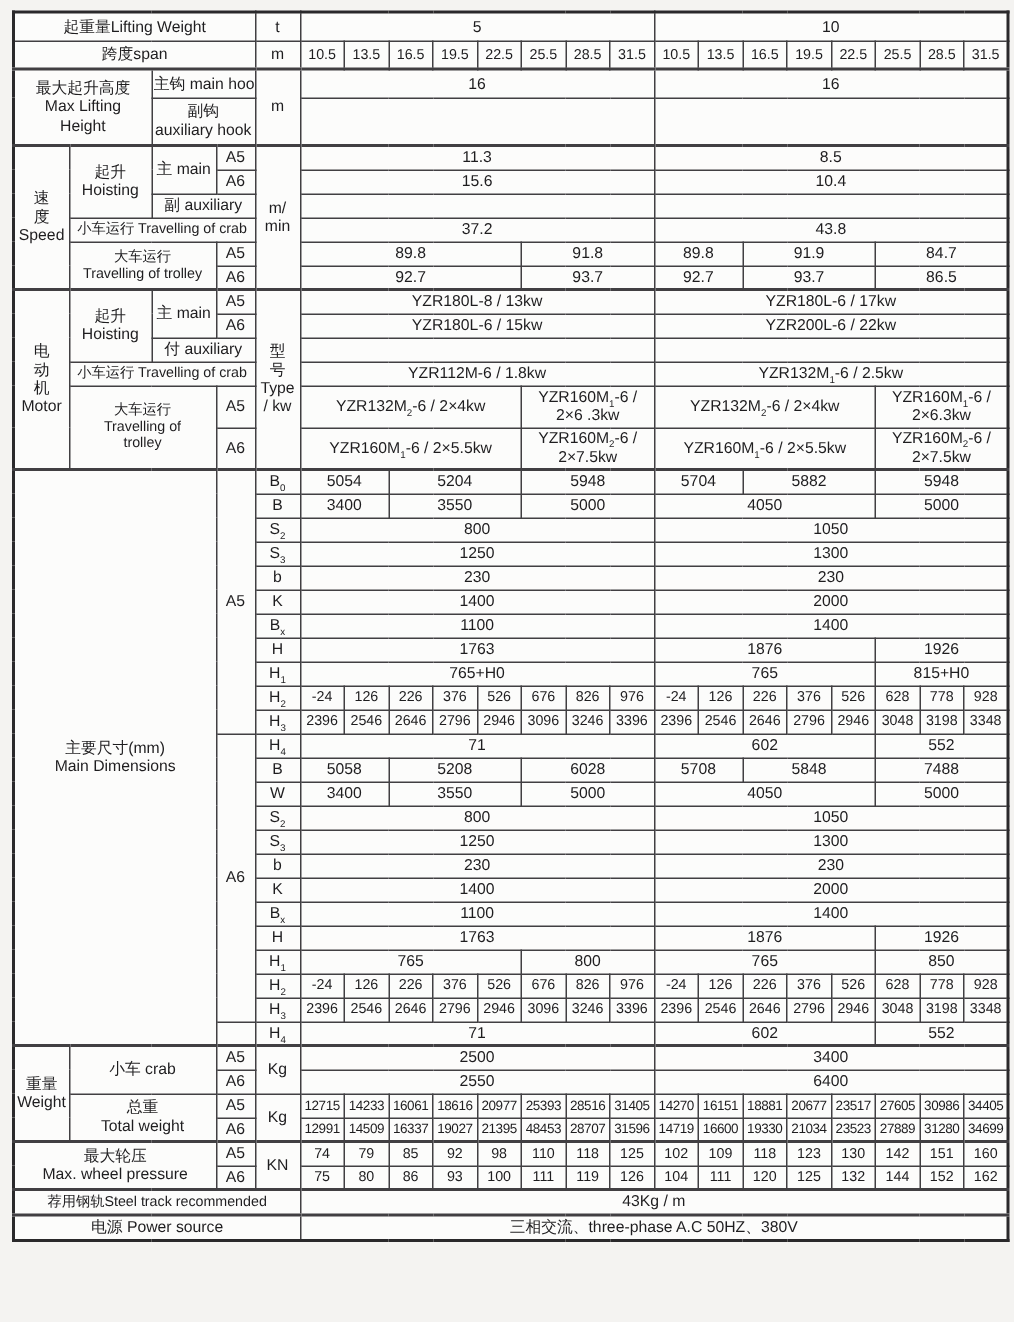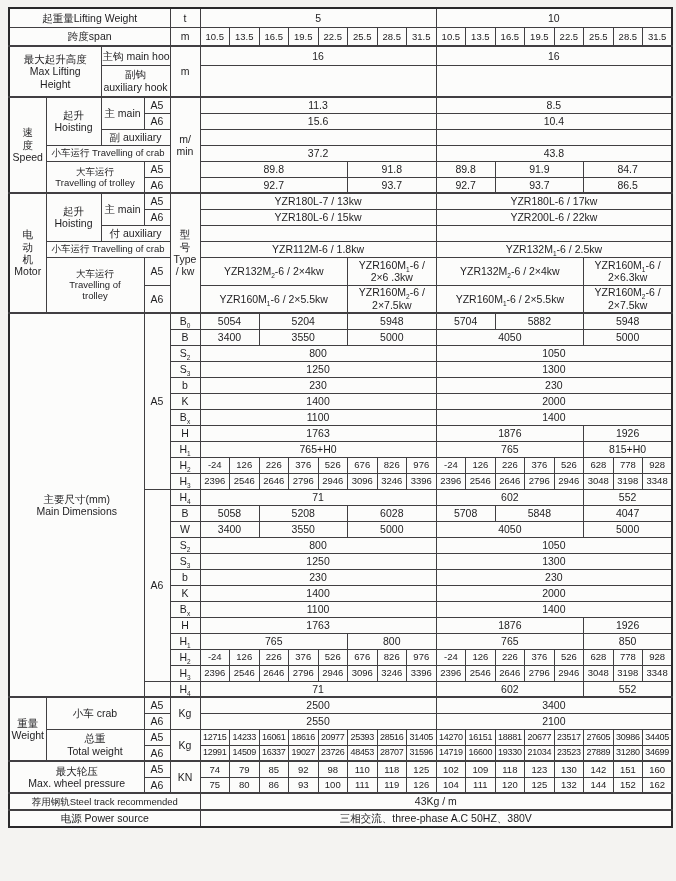--- a/index.html
+++ b/index.html
@@ -140,21 +140,21 @@
           <td colspan="2">92.7</td>
           <td colspan="3">93.7</td>
           <td colspan="3">86.5</td>
         </tr>
         <tr class="tt" style="height: 16px;">
           <td rowspan="6">电<br>动<br>机<br>Motor</td>
           <td rowspan="3">起升<br>Hoisting</td>
           <td rowspan="2">主 main</td>
           <td>A5</td>
           <td rowspan="6">型<br>号<br>Type<br>/ kw</td>
-          <td colspan="8">YZR180L-7 / 13kw</td>
+          <td colspan="8">YZR180L-8 / 13kw</td>
           <td colspan="8">YZR180L-6 / 17kw</td>
         </tr>
         <tr style="height: 16px;">
           <td>A6</td>
           <td colspan="8">YZR180L-6 / 15kw</td>
           <td colspan="8">YZR200L-6 / 22kw</td>
         </tr>
         <tr style="height: 16px;">
           <td colspan="2">付 auxiliary</td>
           <td colspan="8"></td>
@@ -281,21 +281,21 @@
           <td colspan="5">602</td>
           <td colspan="3">552</td>
         </tr>
         <tr style="height: 16px;">
           <td>B</td>
           <td colspan="2">5058</td>
           <td colspan="3">5208</td>
           <td colspan="3">6028</td>
           <td colspan="2">5708</td>
           <td colspan="3">5848</td>
-          <td colspan="3">4047</td>
+          <td colspan="3">7488</td>
         </tr>
         <tr style="height: 16px;">
           <td>W</td>
           <td colspan="2">3400</td>
           <td colspan="3">3550</td>
           <td colspan="3">5000</td>
           <td colspan="5">4050</td>
           <td colspan="3">5000</td>
         </tr>
         <tr style="height: 16px;">
@@ -385,21 +385,21 @@
           <td rowspan="4">重量<br>Weight</td>
           <td colspan="2" rowspan="2">小车 crab</td>
           <td>A5</td>
           <td rowspan="2">Kg</td>
           <td colspan="8">2500</td>
           <td colspan="8">3400</td>
         </tr>
         <tr style="height: 16px;">
           <td>A6</td>
           <td colspan="8">2550</td>
-          <td colspan="8">2100</td>
+          <td colspan="8">6400</td>
         </tr>
         <tr style="height: 16px;">
           <td colspan="2" rowspan="2" class="lbl">总重<br>Total weight</td>
           <td class="lbl">A5</td>
           <td rowspan="2" class="lbl">Kg</td>
           <td class="s9">12715</td>
           <td class="s9">14233</td>
           <td class="s9">16061</td>
           <td class="s9">18616</td>
           <td class="s9">20977</td>
@@ -414,21 +414,21 @@
           <td class="s9">27605</td>
           <td class="s9">30986</td>
           <td class="s9">34405</td>
         </tr>
         <tr style="height: 16px;">
           <td class="lbl">A6</td>
           <td class="s9">12991</td>
           <td class="s9">14509</td>
           <td class="s9">16337</td>
           <td class="s9">19027</td>
-          <td class="s9">23726</td>
+          <td class="s9">21395</td>
           <td class="s9">48453</td>
           <td class="s9">28707</td>
           <td class="s9">31596</td>
           <td class="s9">14719</td>
           <td class="s9">16600</td>
           <td class="s9">19330</td>
           <td class="s9">21034</td>
           <td class="s9">23523</td>
           <td class="s9">27889</td>
           <td class="s9">31280</td>

